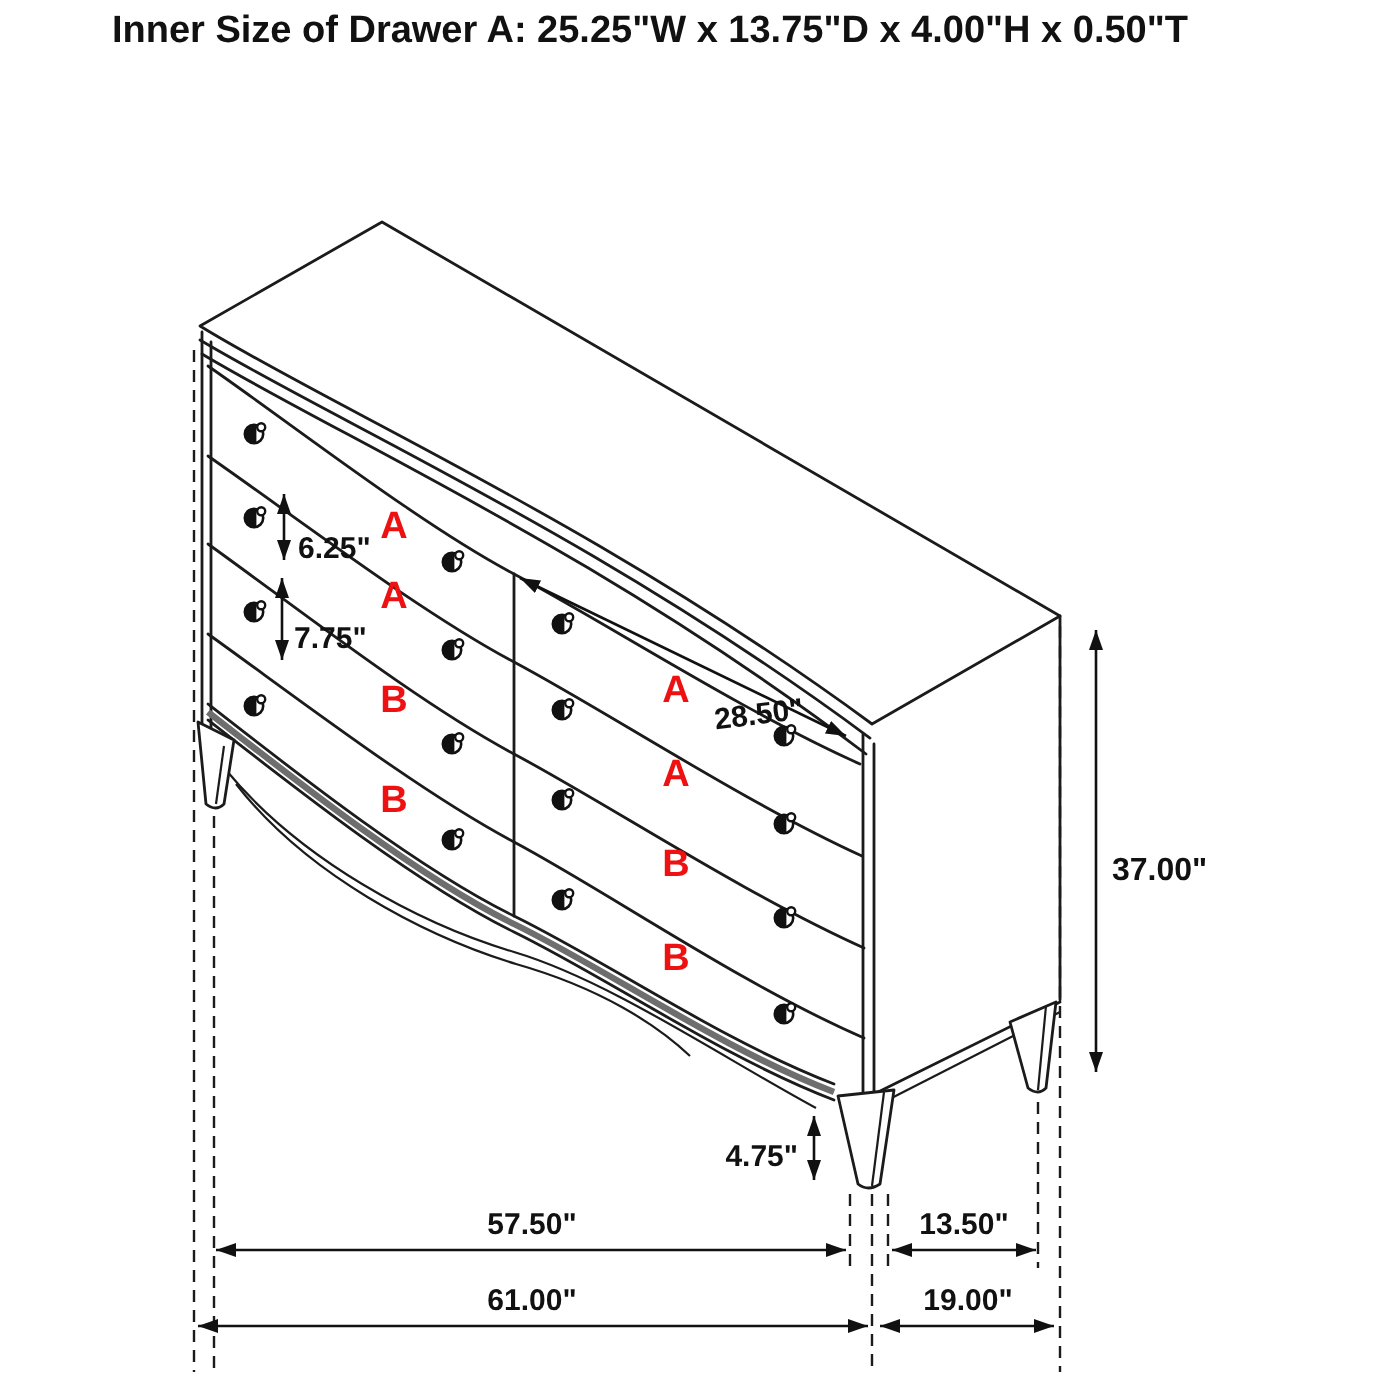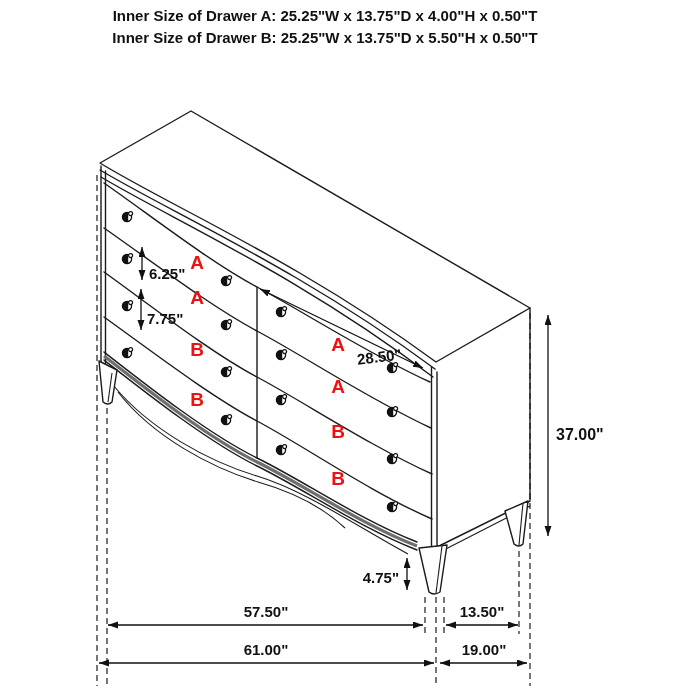--- a/index.html
+++ b/index.html
@@ -1,37 +1,36 @@
 <!DOCTYPE html>
 <html><head>
 <meta charset="utf-8">
 <style>
   html,body{margin:0;padding:0;background:#fff;}
   .stage{position:relative;width:700px;height:700px;background:#fff;overflow:hidden;
          font-family:"Liberation Sans",sans-serif;}
   .hdr{position:absolute;top:5px;left:0;width:650px;text-align:center;
-       font-size:15px;font-weight:bold;color:#111;line-height:22px;}
+       font-size:19px;font-weight:bold;color:#111;line-height:22px;}
   svg text{font-family:"Liberation Sans",sans-serif;font-weight:bold;}
   .dim-label{font-size:15px;fill:#111;}
   .dim-label-lg{font-size:16px;fill:#111;}
   .drawer-letter{font-size:19px;}
   .ln{stroke:#1b1b1b;stroke-width:1.4;fill:none;stroke-linejoin:round;stroke-linecap:round;}
   .ln-thin{stroke:#1b1b1b;stroke-width:1.1;fill:none;}
   .face{fill:#ffffff;}
   .dash{stroke:#1b1b1b;stroke-width:1.2;fill:none;stroke-dasharray:6 4;}
   .dimline{stroke:#111;stroke-width:1.3;fill:none;}
 </style>
 </head>
 <body>
 
 <div class="stage">
 
   <div class="hdr">
     <div>Inner Size of Drawer A: 25.25"W x 13.75"D x 4.00"H x 0.50"T</div>
-    <div>Inner Size of Drawer B: 25.25"W x 13.75"D x 5.50"H x 0.50"T</div>
   </div>
 
   <svg width="700" height="700" viewBox="0 0 700 700">
     <defs>
       <marker id="ah" markerWidth="11" markerHeight="9" refX="10" refY="3.5" orient="auto-start-reverse" markerUnits="userSpaceOnUse">
         <path d="M10,3.5 L0,0 L0,7 Z" fill="#111"></path>
       </marker>
       <g id="knob">
         <circle cx="0" cy="0" r="4.6" fill="#fff" stroke="#111" stroke-width="1.3"></circle>
         <path d="M-4.6,0 A4.6,4.6 0 0 1 1.2,-4.45 L1.2,4.45 A4.6,4.6 0 0 1 -4.6,0 Z" fill="#111"></path>

